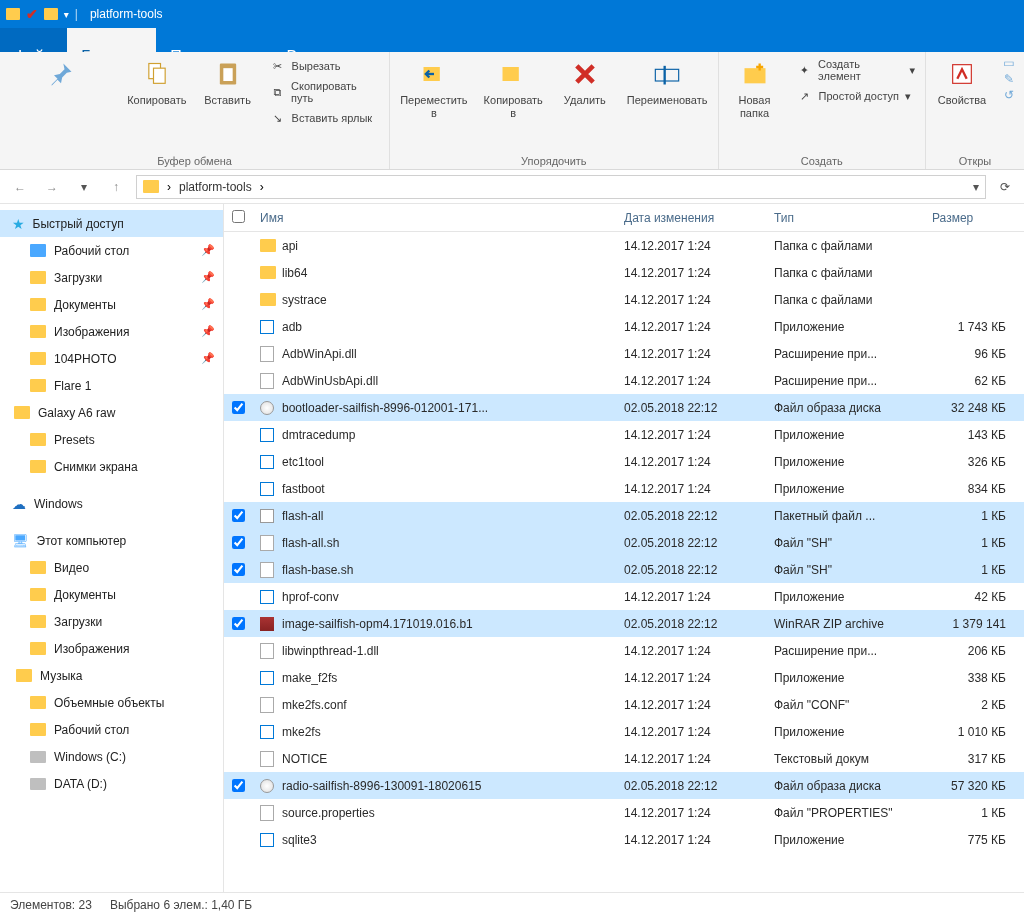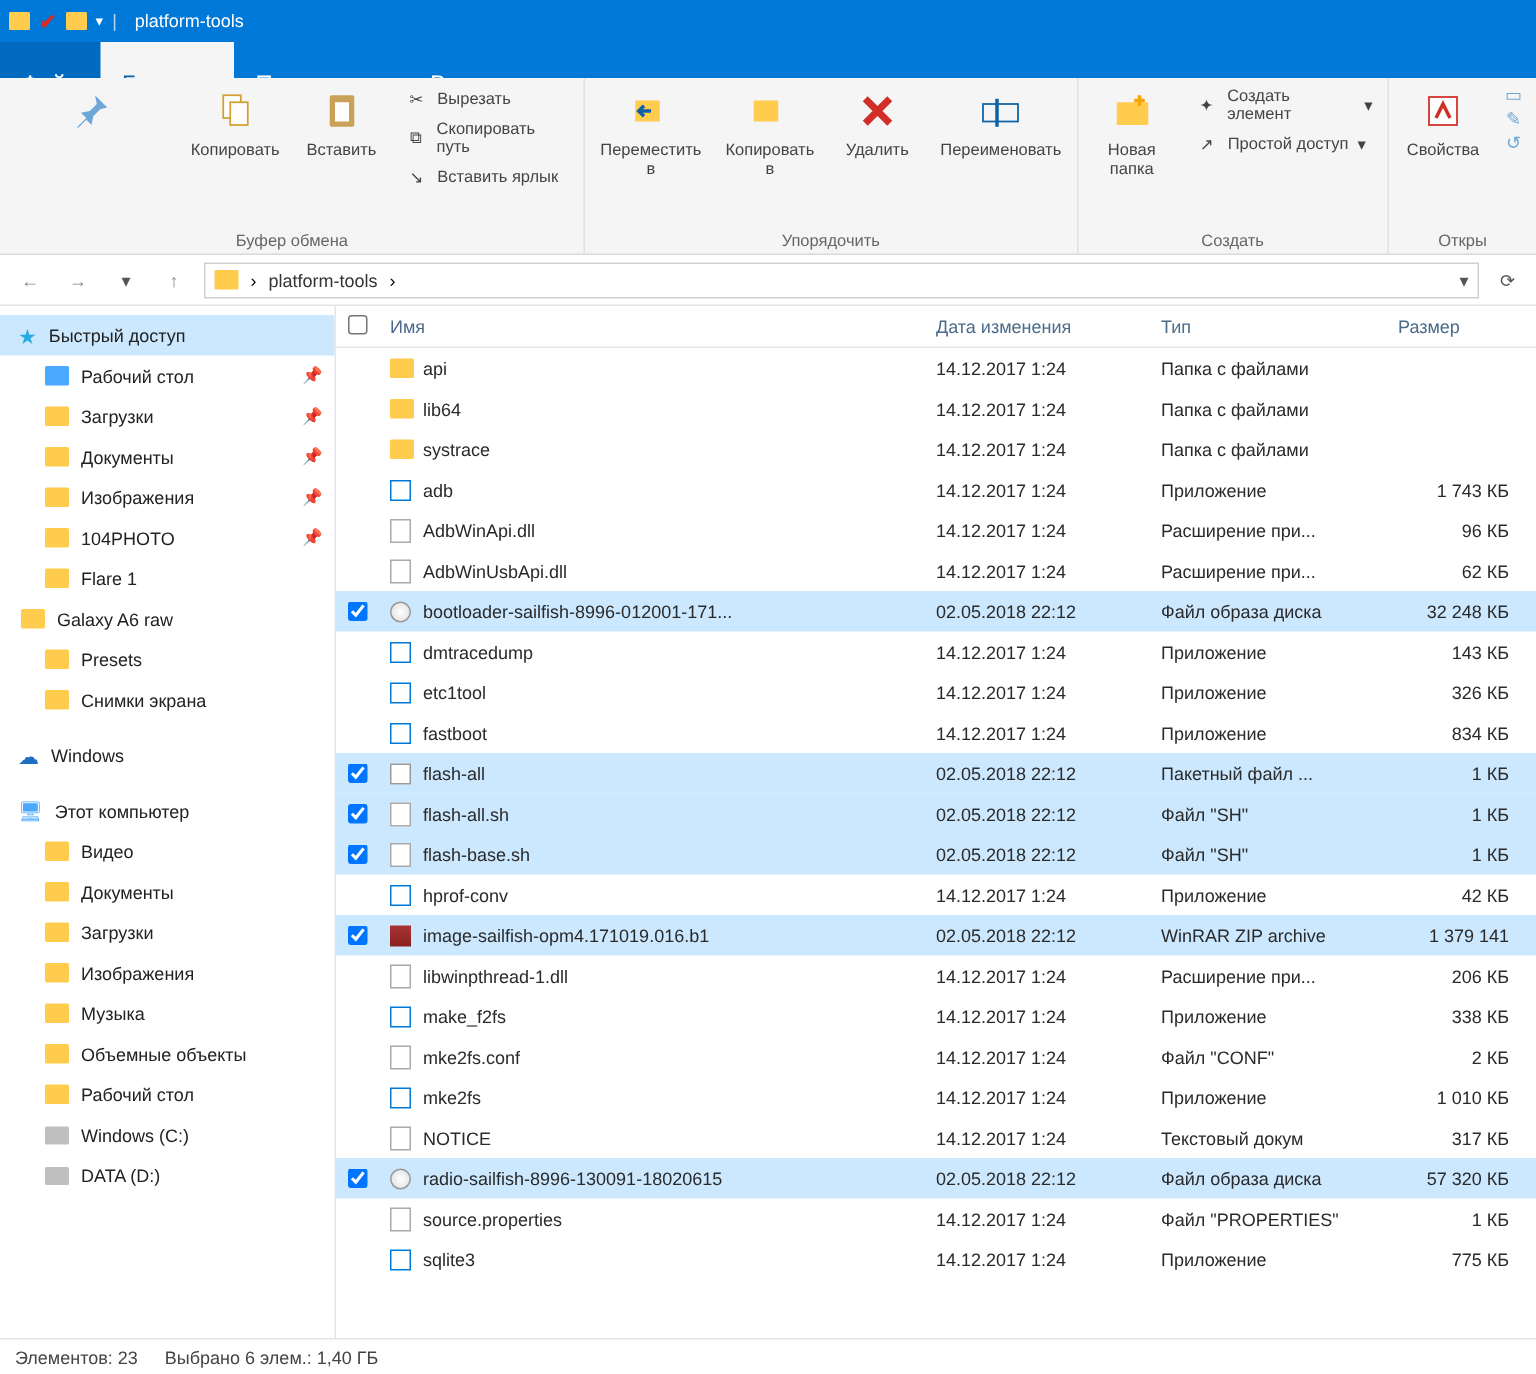--- a/index.html
+++ b/index.html
@@ -328,21 +328,21 @@
           <span>Документы</span>
         </div>
         <div class="side-item" style="padding-left: 30px;">
           <span class="folder-sm"></span>
           <span>Загрузки</span>
         </div>
         <div class="side-item" style="padding-left: 30px;">
           <span class="folder-sm"></span>
           <span>Изображения</span>
         </div>
-        <div class="side-item" style="padding-left: 30px;">
+        <div class="side-item" style="padding-left: 16px;">
           <span class="folder-sm"></span>
           <span>Музыка</span>
         </div>
         <div class="side-item" style="padding-left: 30px;">
           <span class="folder-sm"></span>
           <span>Объемные объекты</span>
         </div>
         <div class="side-item" style="padding-left: 30px;">
           <span class="folder-sm"></span>
           <span>Рабочий стол</span>

